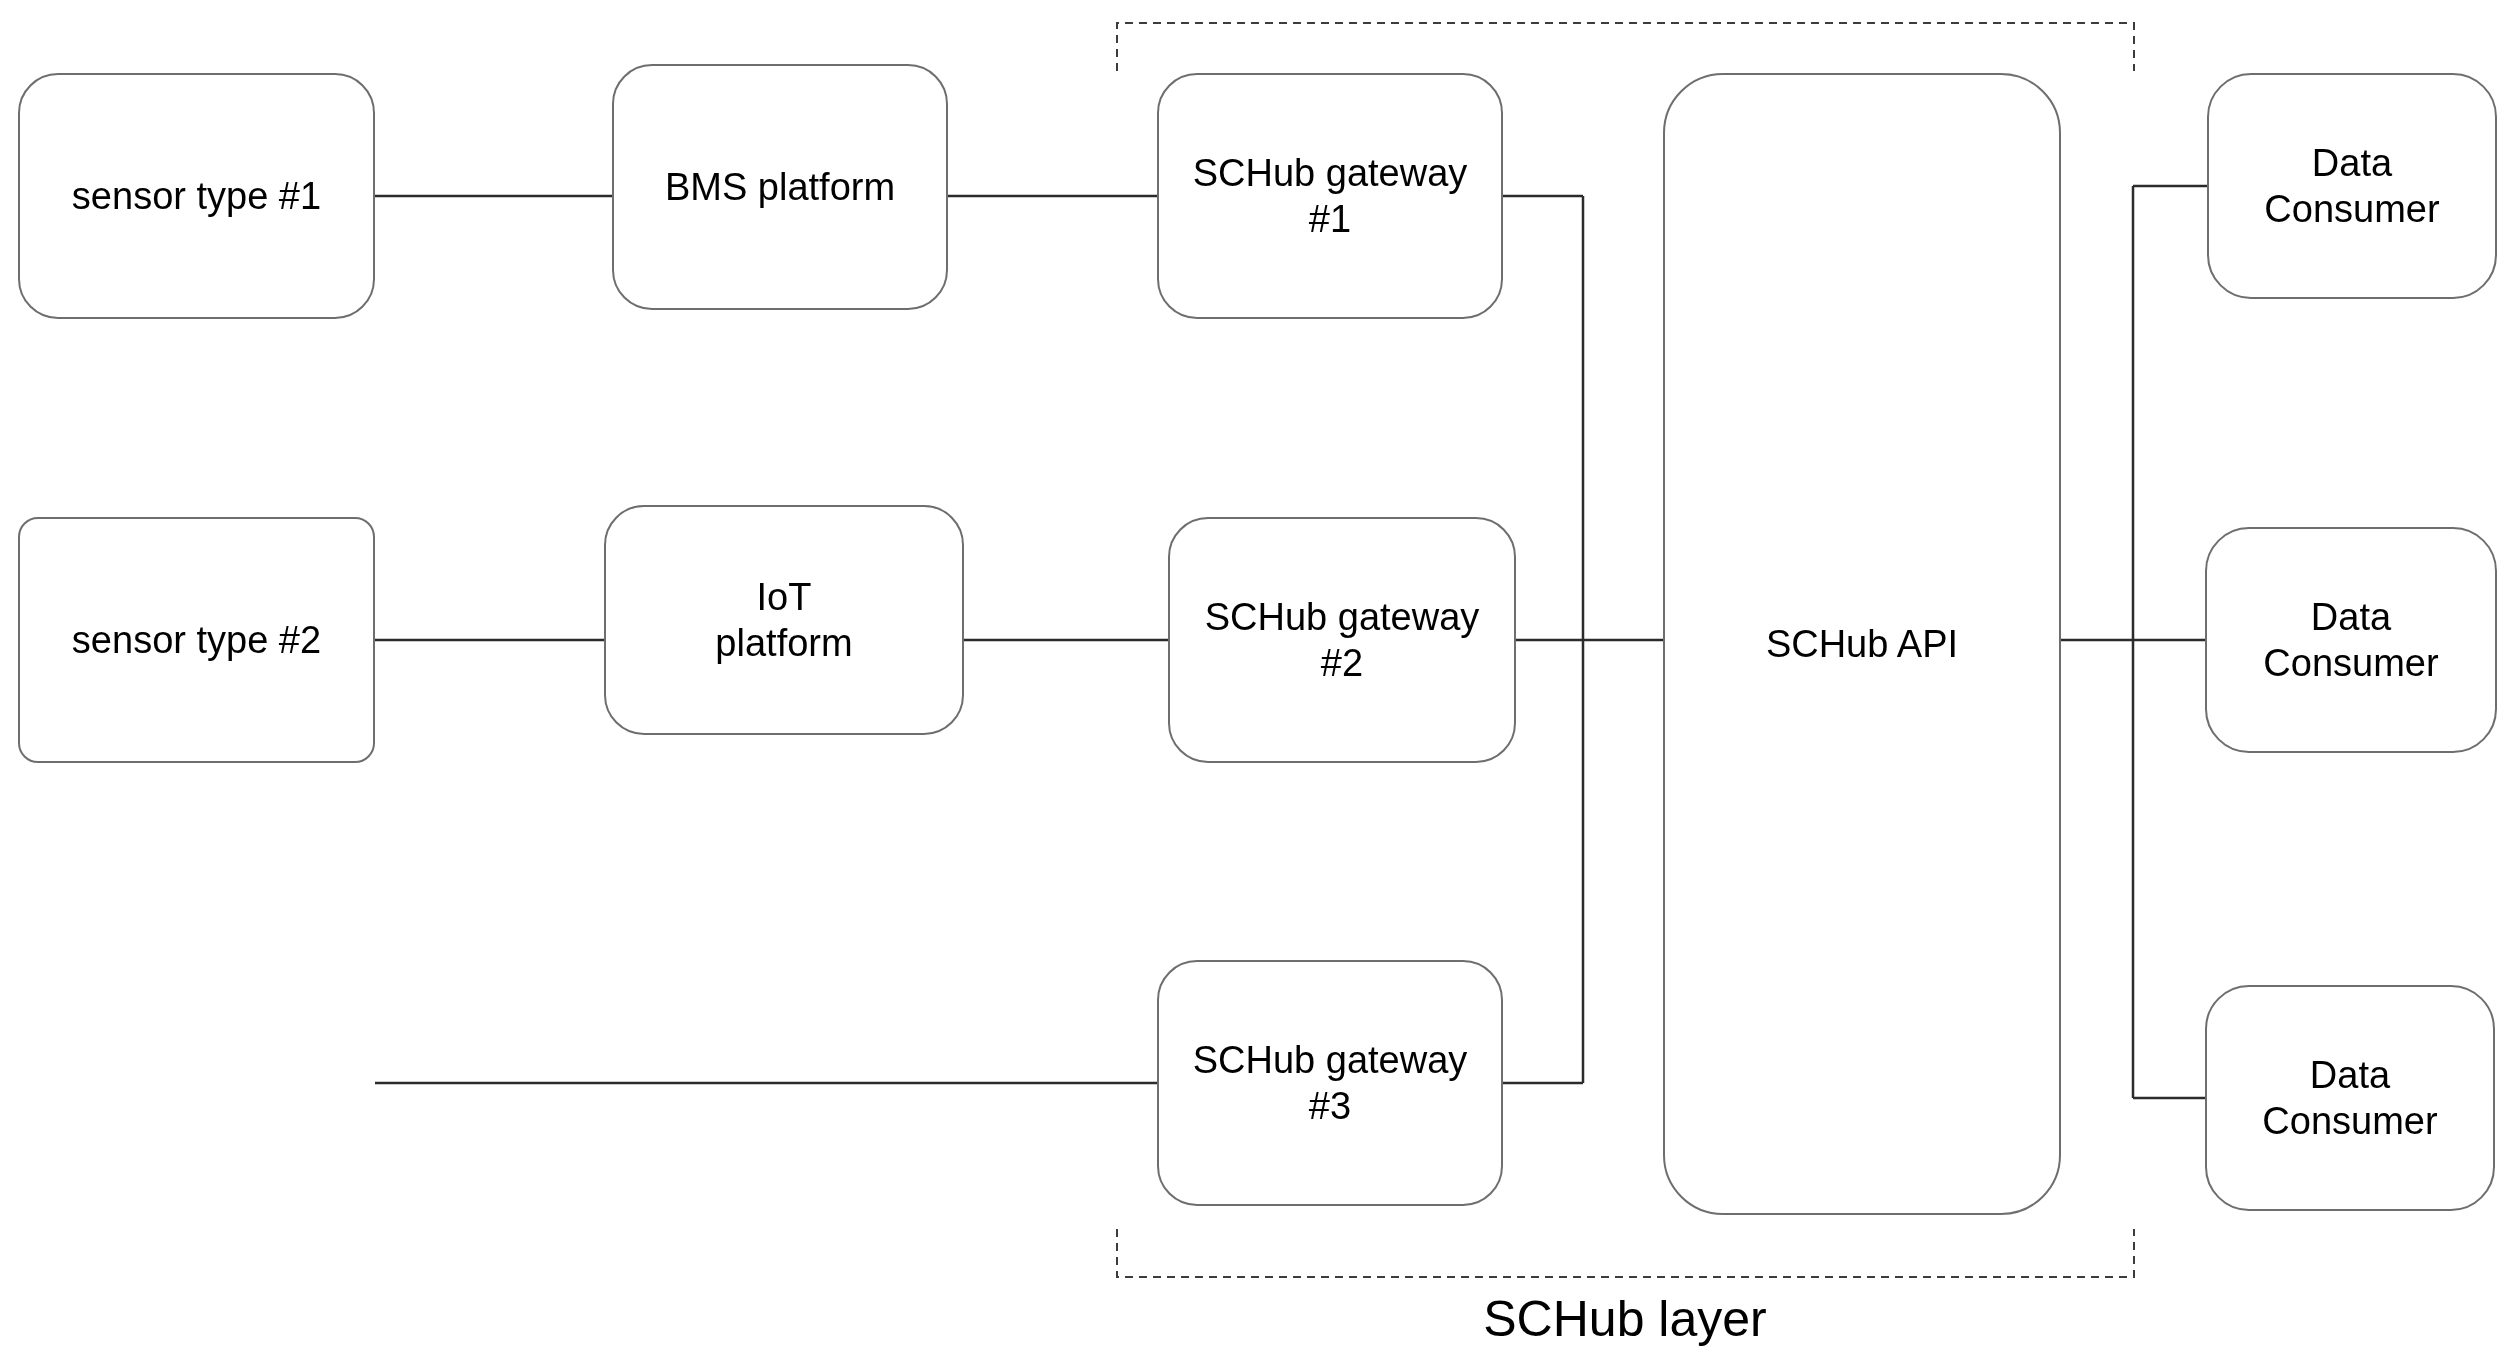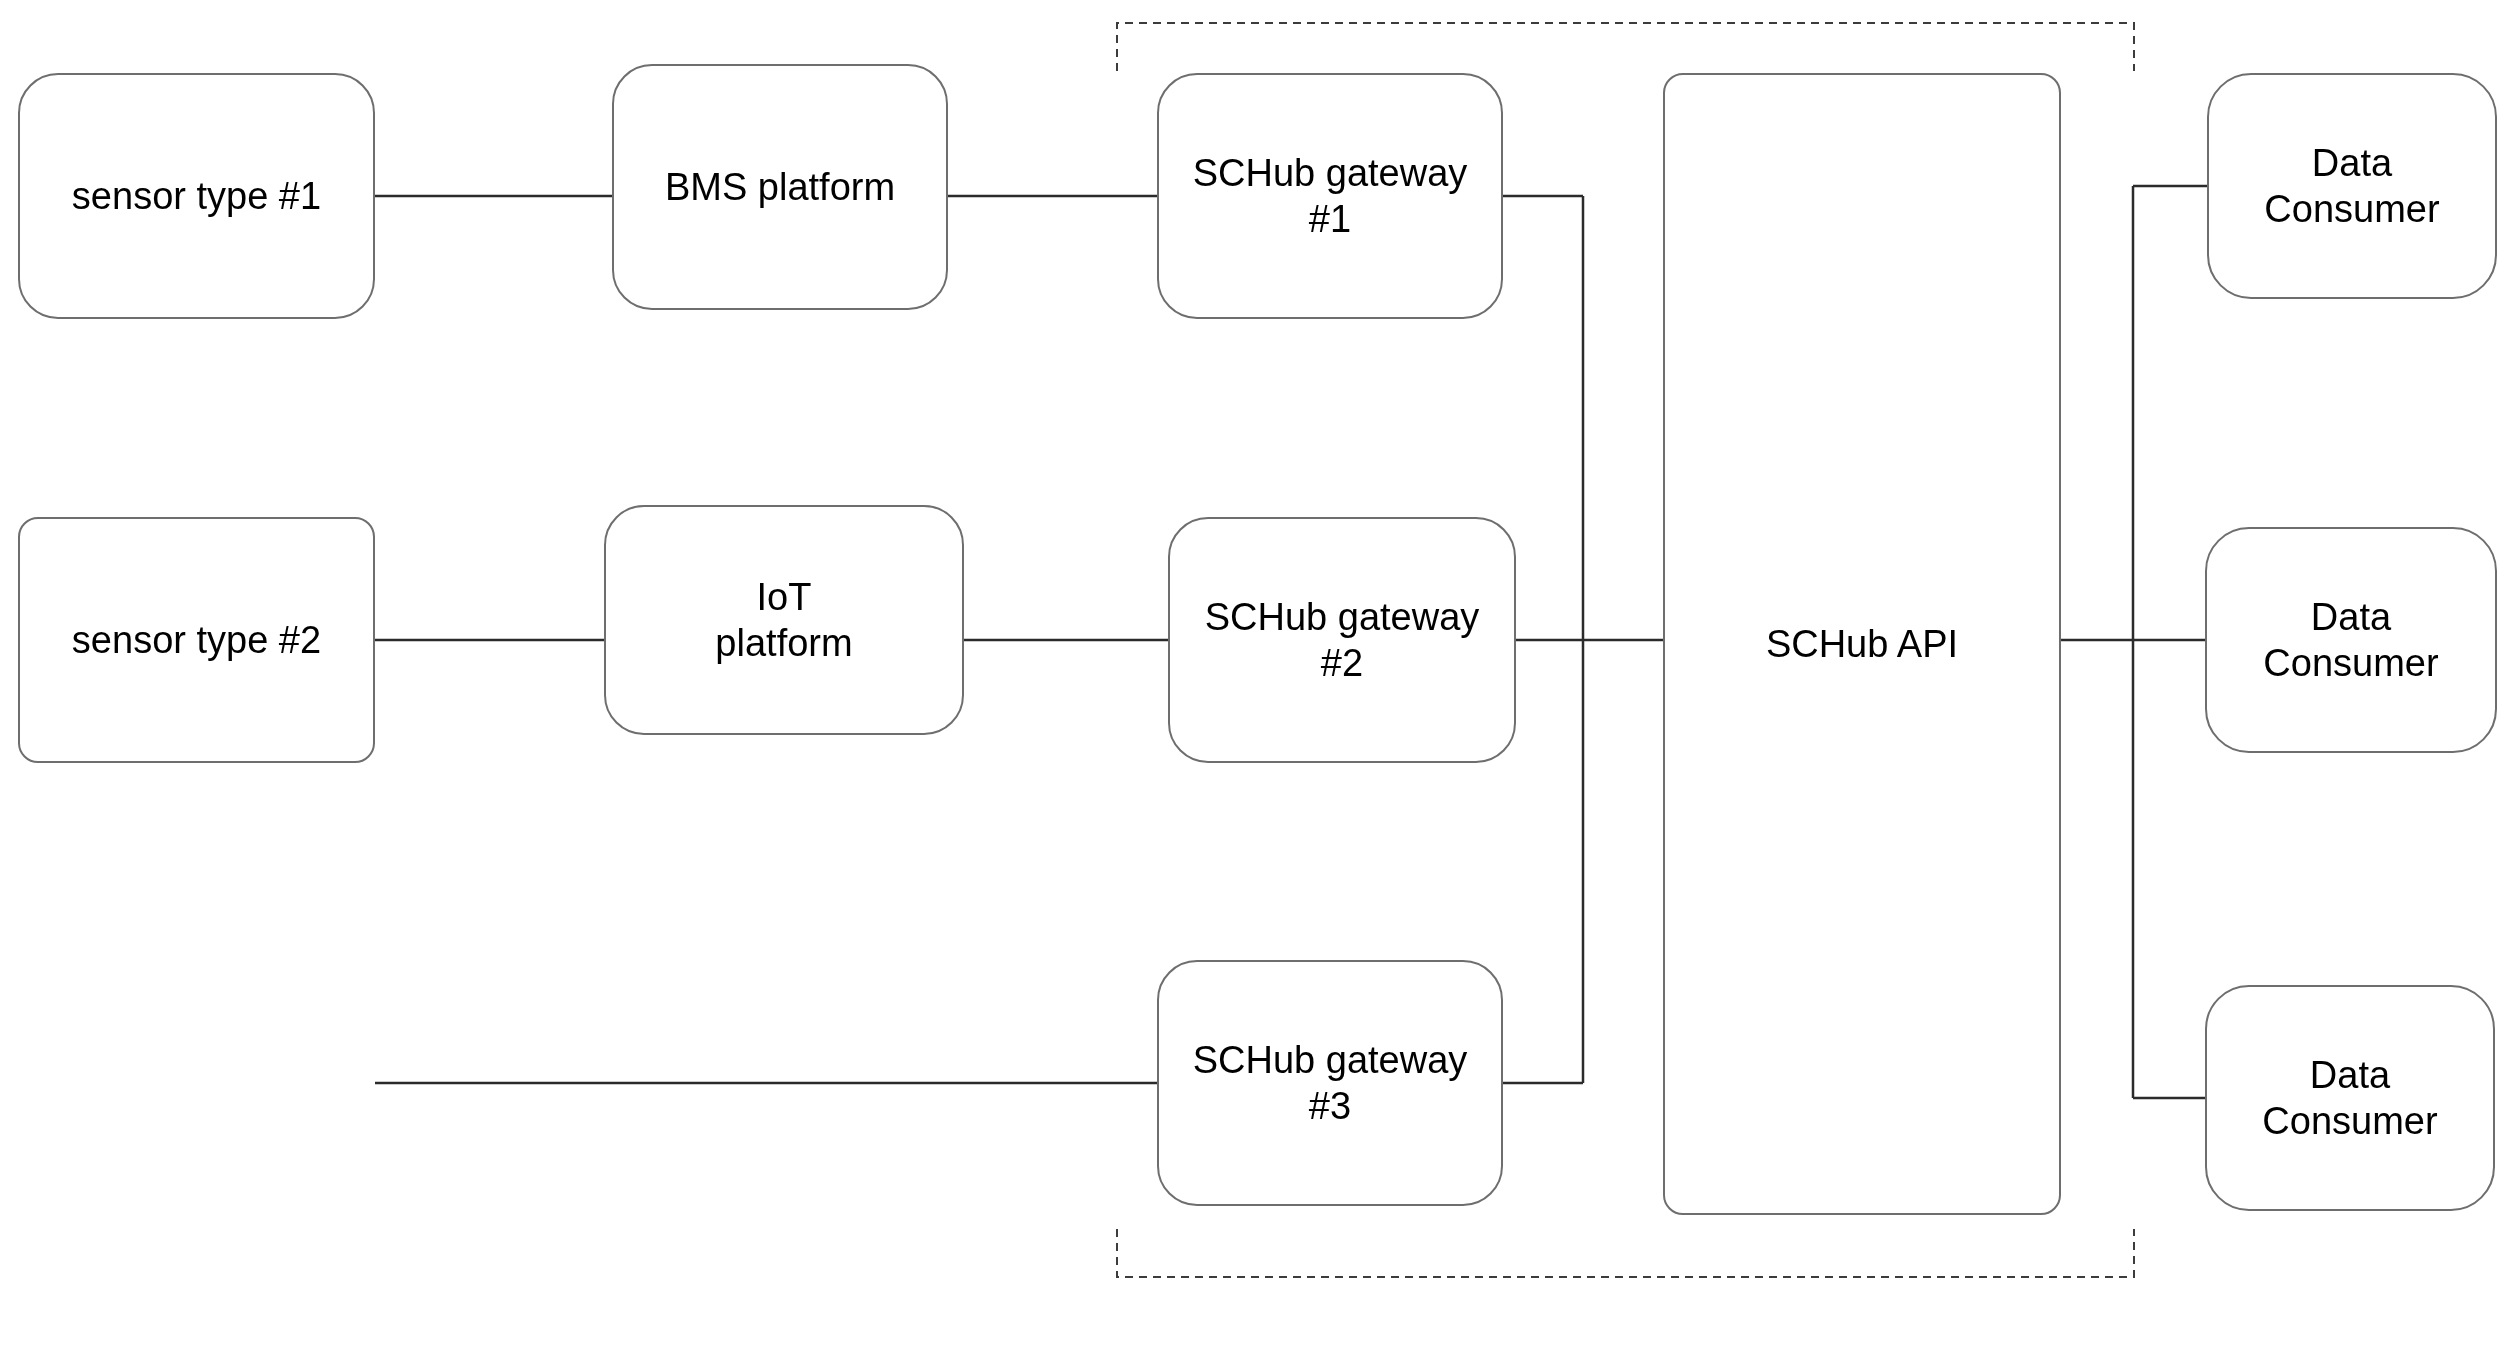--- a/index.html
+++ b/index.html
@@ -110,33 +110,34 @@
   <div class="node" style="left:1168px; top:517px; width:348px; height:246px;">
     <span class="nline">SCHub gateway</span>
     <span class="nline">#2</span>
   </div>
 
   <div class="node" style="left:1157px; top:960px; width:346px; height:246px;">
     <span class="nline">SCHub gateway</span>
     <span class="nline">#3</span>
   </div>
 
-  <div class="node big" style="left:1663px; top:73px; width:398px; height:1142px;border-radius:20px;">
+  <div class="node big" style="left:1663px; top:73px; width:398px; height:1142px;">
     <span class="nline">SCHub API</span>
   </div>
 
   <div class="node" style="left:2207px; top:73px; width:290px; height:226px; border-radius:44px;">
     <span class="nline">Data</span>
     <span class="nline">Consumer</span>
   </div>
 
   <div class="node" style="left:2205px; top:527px; width:292px; height:226px; border-radius:44px;">
     <span class="nline">Data</span>
     <span class="nline">Consumer</span>
   </div>
 
   <div class="node" style="left:2205px; top:985px; width:290px; height:226px; border-radius:44px;">
     <span class="nline">Data</span>
     <span class="nline">Consumer</span>
   </div>
 
+  <div class="layer-label">SCHub layer</div>
 
 </div>
 
 </body></html>

